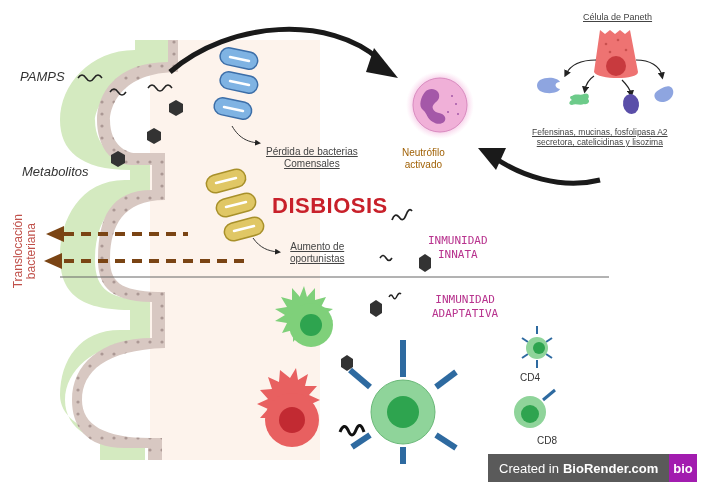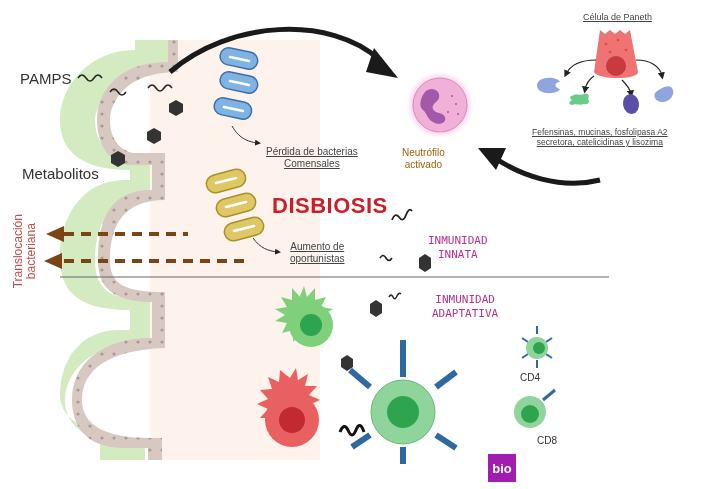--- a/index.html
+++ b/index.html
@@ -1,20 +1,20 @@
 <!DOCTYPE html>
 <html><head>
 <meta charset="utf-8">
 <style>
   html, body { margin: 0; padding: 0; background: #ffffff; }
   body { width: 709px; height: 489px; position: relative; overflow: hidden; font-family: "Liberation Sans", sans-serif; }
   svg.scene { position: absolute; left: 0; top: 0; }
   .lbl { position: absolute; color: #333333; font-family: "Liberation Sans", sans-serif; line-height: 1.15; white-space: nowrap; }
   .small { font-size: 9px; color: #444444; text-align: center; text-decoration: underline; }
-  .mid { font-size: 15px; color: #333333; }
+  .mid { font-size: 13px; color: #333333; font-style: italic; }
   .big { font-size: 10px; color: #a16207; text-align: center; }
   .disb { font-size: 22px; font-weight: bold; color: #c8202a; letter-spacing: 0.5px; }
   .imm { font-family: "DejaVu Sans Mono", monospace; font-size: 11px; color: #b8338e; text-align: center; line-height: 1.25; }
   .trans { position: absolute; left: -20px; top: 238px; transform: rotate(-90deg); transform-origin: center; color: #c0504a; font-size: 12px; text-align: center; line-height: 1.1; white-space: nowrap; width: 90px; }
   .badge { position: absolute; left: 488px; top: 454px; width: 209px; height: 28px; display: flex; }
   .badge-text { background: #5a5a5a; color: #ffffff; font-size: 13px; display: flex; align-items: center; padding-left: 11px; flex: 1; }
   .badge-text b { margin-left: 4px; }
   .badge-logo { background: #a21caf; color: #ffffff; font-weight: bold; font-size: 13px; width: 28px; display: flex; align-items: center; justify-content: center; }
 </style>
 </head>
@@ -216,14 +216,18 @@
 
 <div class="lbl imm" style="left:432px; top:293px;">
   <div>INMUNIDAD</div>
   <div>ADAPTATIVA</div>
 </div>
 
 <div class="lbl" style="left:520px; top:372px; font-size:10px; color:#333;">CD4</div>
 <div class="lbl" style="left:537px; top:435px; font-size:10px; color:#333;">CD8</div>
 
 <div class="badge">
+  <div class="badge-text">
+    <span>Created in</span>
+    <b>BioRender.com</b>
+  </div>
   <div class="badge-logo">bio</div>
 </div>
 
 </body></html>

